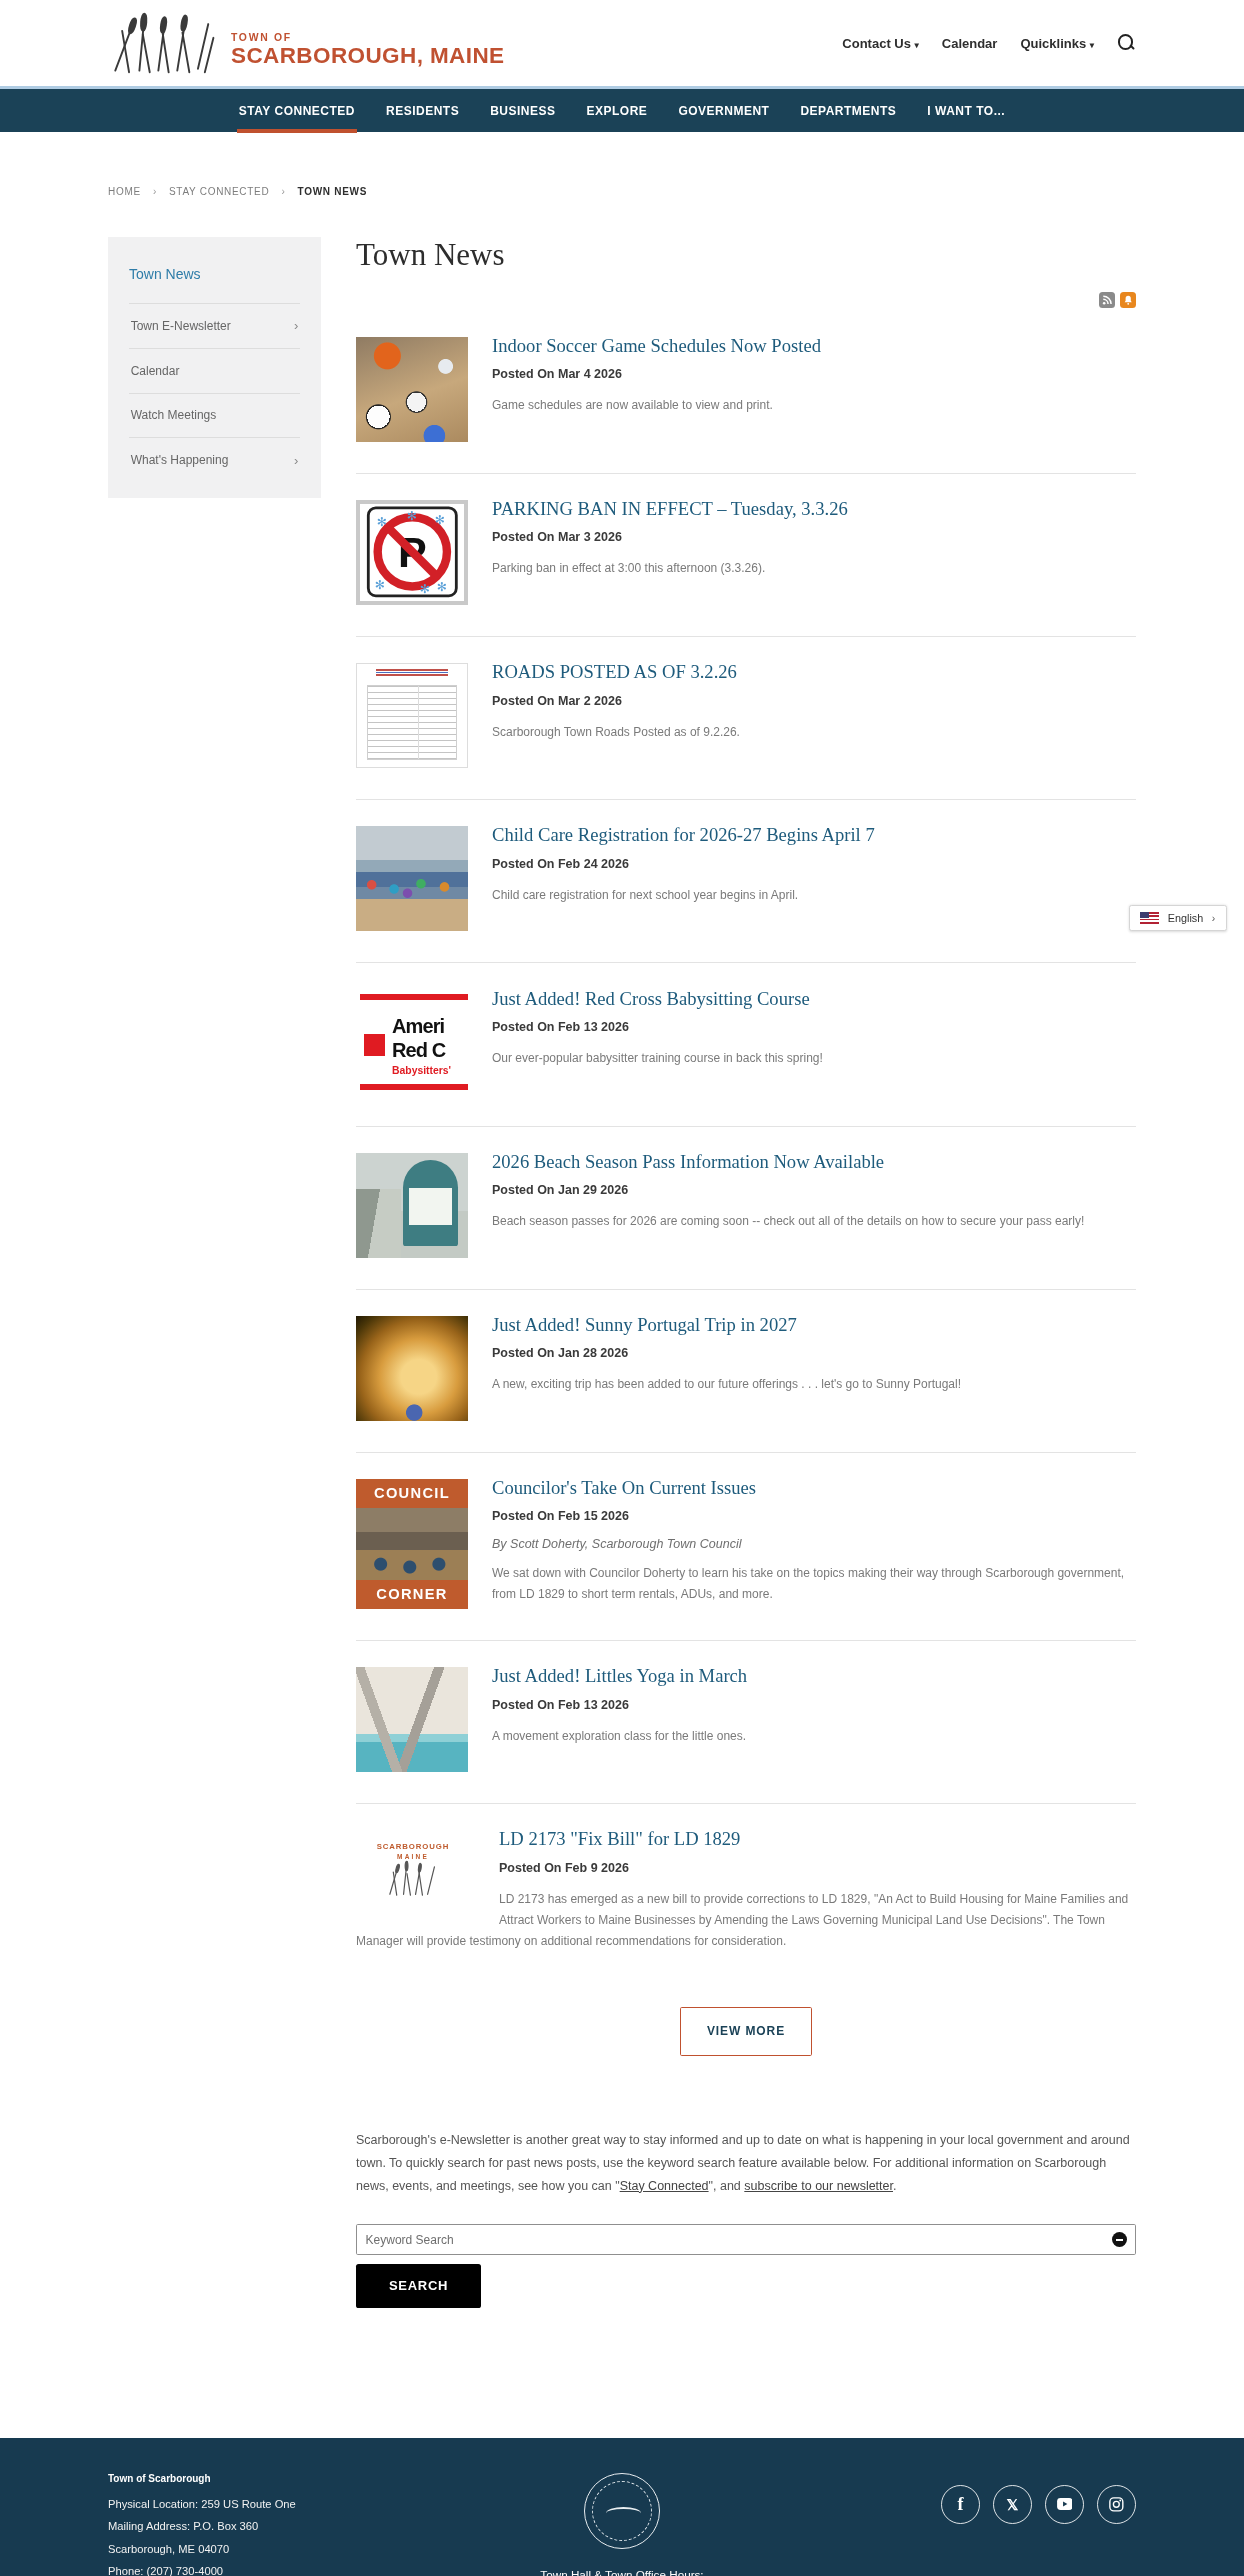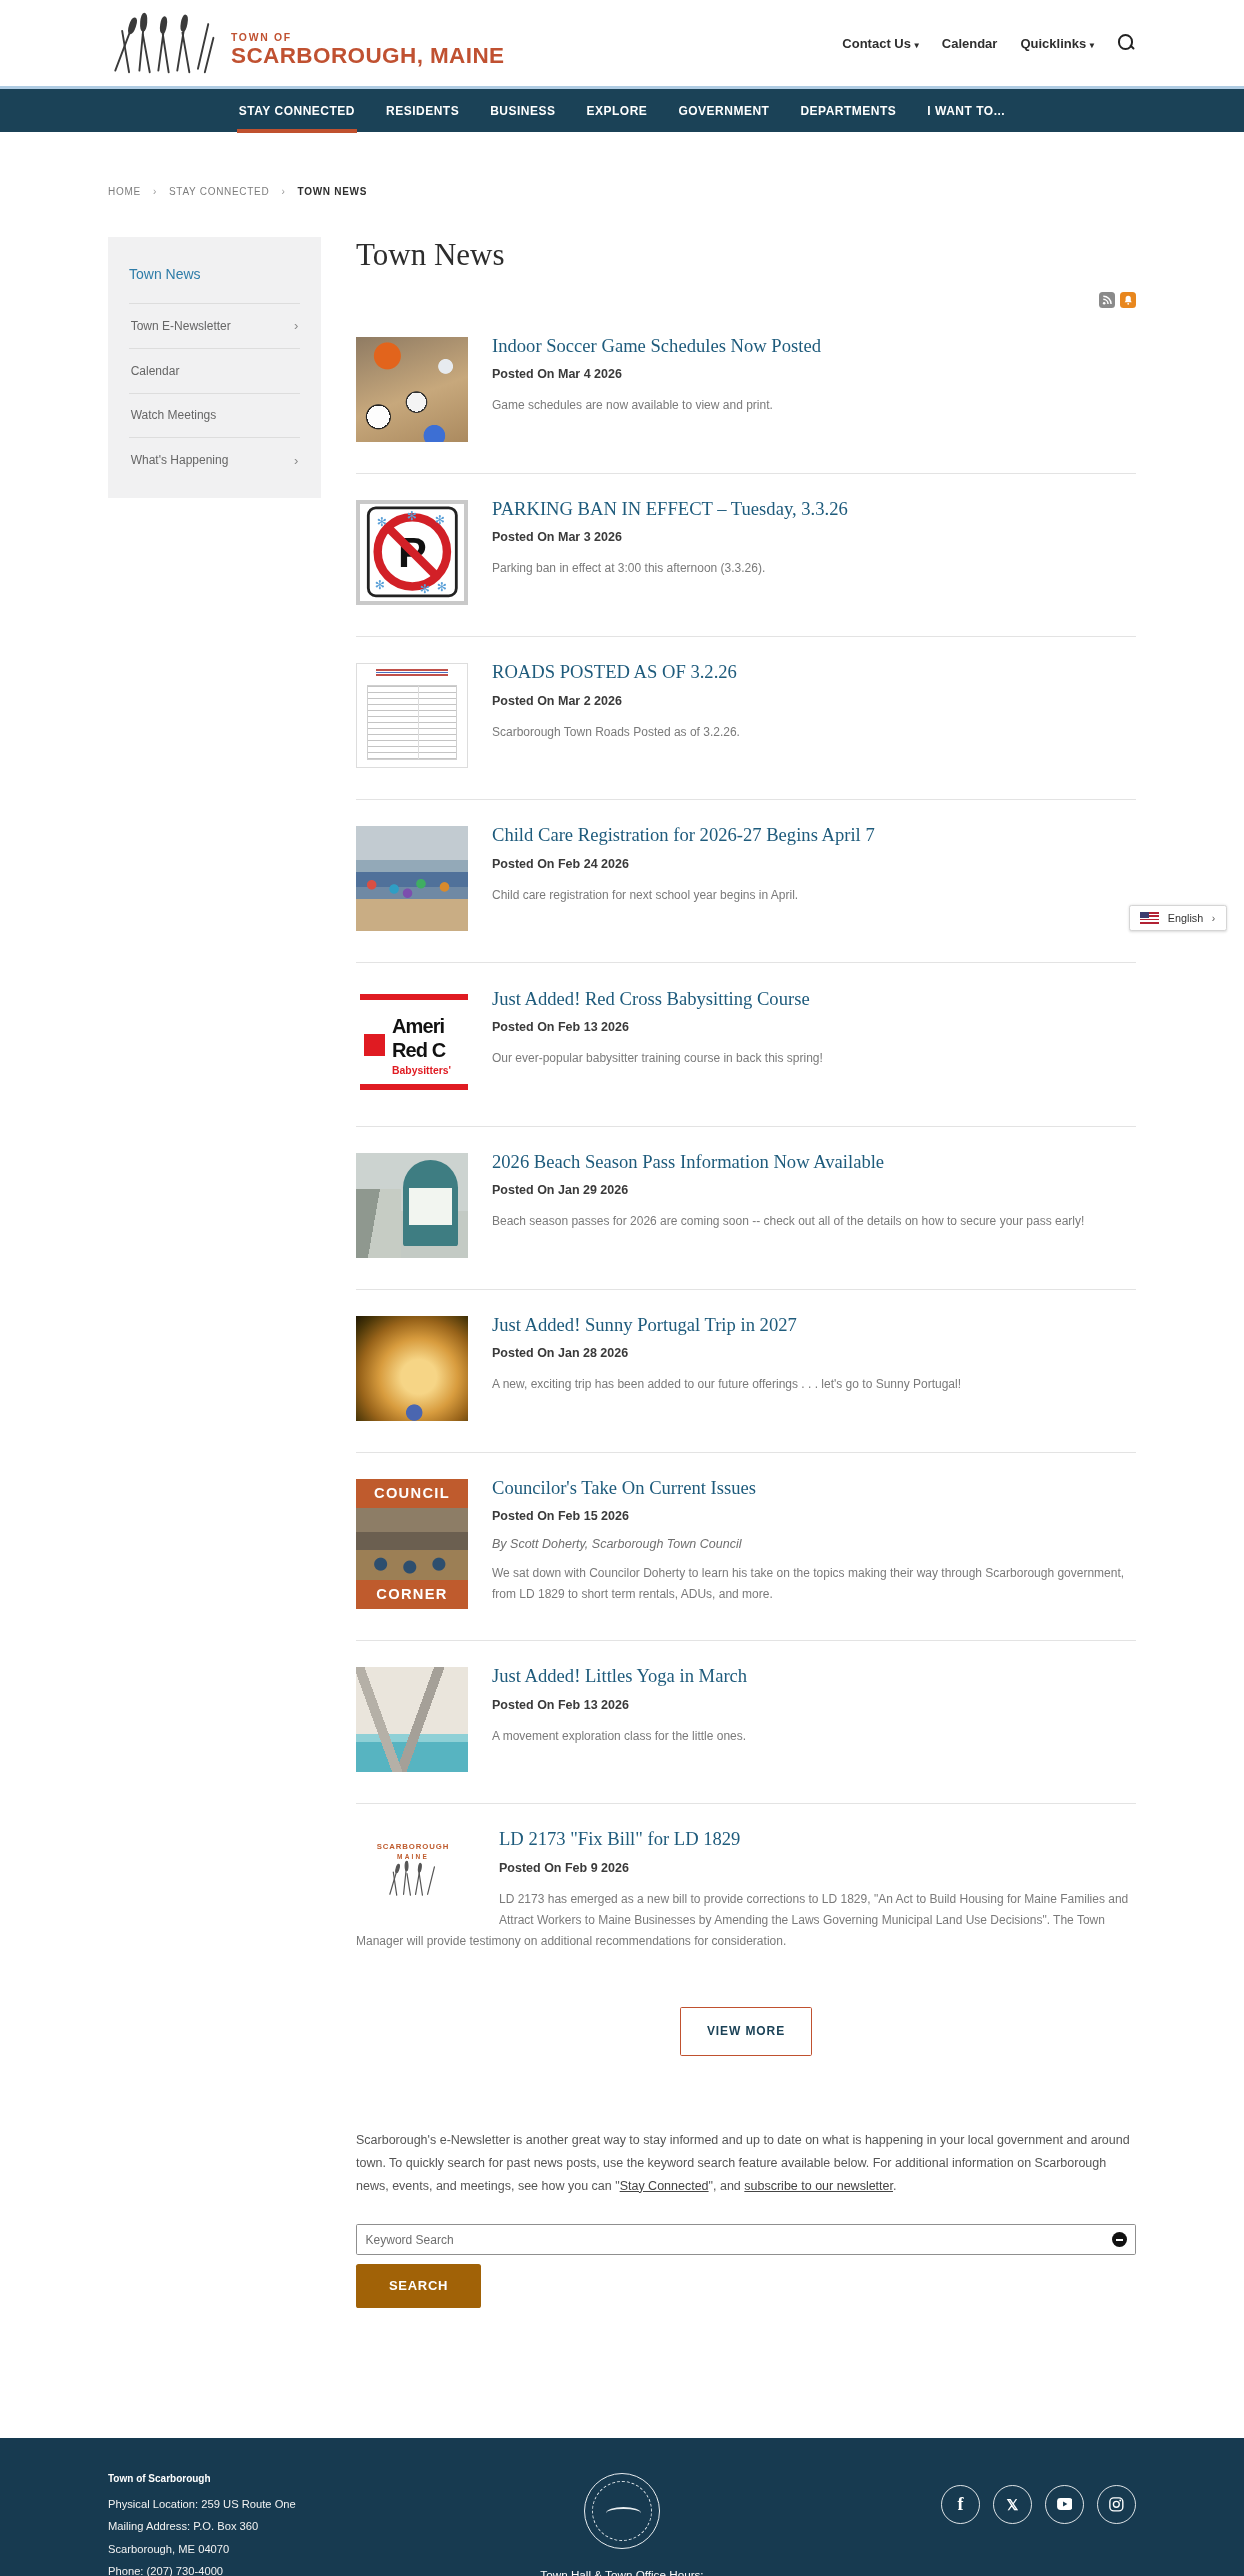--- a/index.html
+++ b/index.html
@@ -134,21 +134,21 @@
     font-size:12px; font-weight:bold; letter-spacing:0.9px; padding:16.4px 26px; cursor:pointer; border-radius:1.7px; }
   .newsletter { margin-top:73px; font-size:12.5px; color:#555; line-height:1.85; }
   .newsletter a { color:#444; text-decoration:underline; cursor:pointer; }
   .kw-wrap { position:relative; margin-top:26px; }
   .kw-input { width:100%; height:31px; border:0.9px solid #8f8f8f; border-radius:1.7px; padding:0 35px 0 8.6px;
     font-size:12px; color:#333; font-family:"Liberation Sans", sans-serif; }
   .kw-input::placeholder { color:#6e6e6e; }
   .kw-clear { position:absolute; right:8.6px; top:7.8px; width:15.6px; height:15.6px; border-radius:50%;
     background:#111; cursor:pointer; }
   .kw-clear::after { content:""; position:absolute; left:4.3px; top:7px; width:7px; height:2.2px; background:#fff; }
-  .search-submit { margin-top:8.6px; background:#a16207; color:#fff; border:none; border-radius:2.6px;
+  .search-submit { margin-top:8.6px; background:#000000; color:#fff; border:none; border-radius:2.6px;
     font-size:13px; font-weight:bold; letter-spacing:0.7px; padding:14.7px 33px; cursor:pointer;
     font-family:"Liberation Sans", sans-serif; }
   .bottom-space { height:130px; }
 
   
   .lang-widget { position:absolute; top:905px; right:17.3px; background:#fff; border:0.9px solid #d5d5d5;
     border-radius:2.6px; box-shadow:0 0.9px 2.6px rgba(0,0,0,.15); display:flex; align-items:center;
     gap:8.6px; padding:6px 10.4px; cursor:pointer; z-index:40; }
   .flag { width:19px; height:11.2px; position:relative;
     background:repeating-linear-gradient(180deg,#B22234 0 1.6px,#fff 1.6px 3.3px); }
@@ -300,21 +300,21 @@
         </div>
         <h2 class="news-title">PARKING BAN IN EFFECT – Tuesday, 3.3.26</h2>
         <div class="news-posted">Posted On Mar 3 2026</div>
         <p class="news-desc">Parking ban in effect at 3:00 this afternoon (3.3.26).</p>
       </article>
 
       <article class="news-item">
         <div class="thumb thumb-roads"></div>
         <h2 class="news-title">ROADS POSTED AS OF 3.2.26</h2>
         <div class="news-posted">Posted On Mar 2 2026</div>
-        <p class="news-desc">Scarborough Town Roads Posted as of 3.2.26.</p>
+        <p class="news-desc">Scarborough Town Roads Posted as of 9.2.26.</p>
       </article>
 
       <article class="news-item">
         <div class="thumb thumb-childcare"></div>
         <h2 class="news-title">Child Care Registration for 2026-27 Begins April 7</h2>
         <div class="news-posted">Posted On Feb 24 2026</div>
         <p class="news-desc">Child care registration for next school year begins in April.</p>
       </article>
 
       <article class="news-item">

